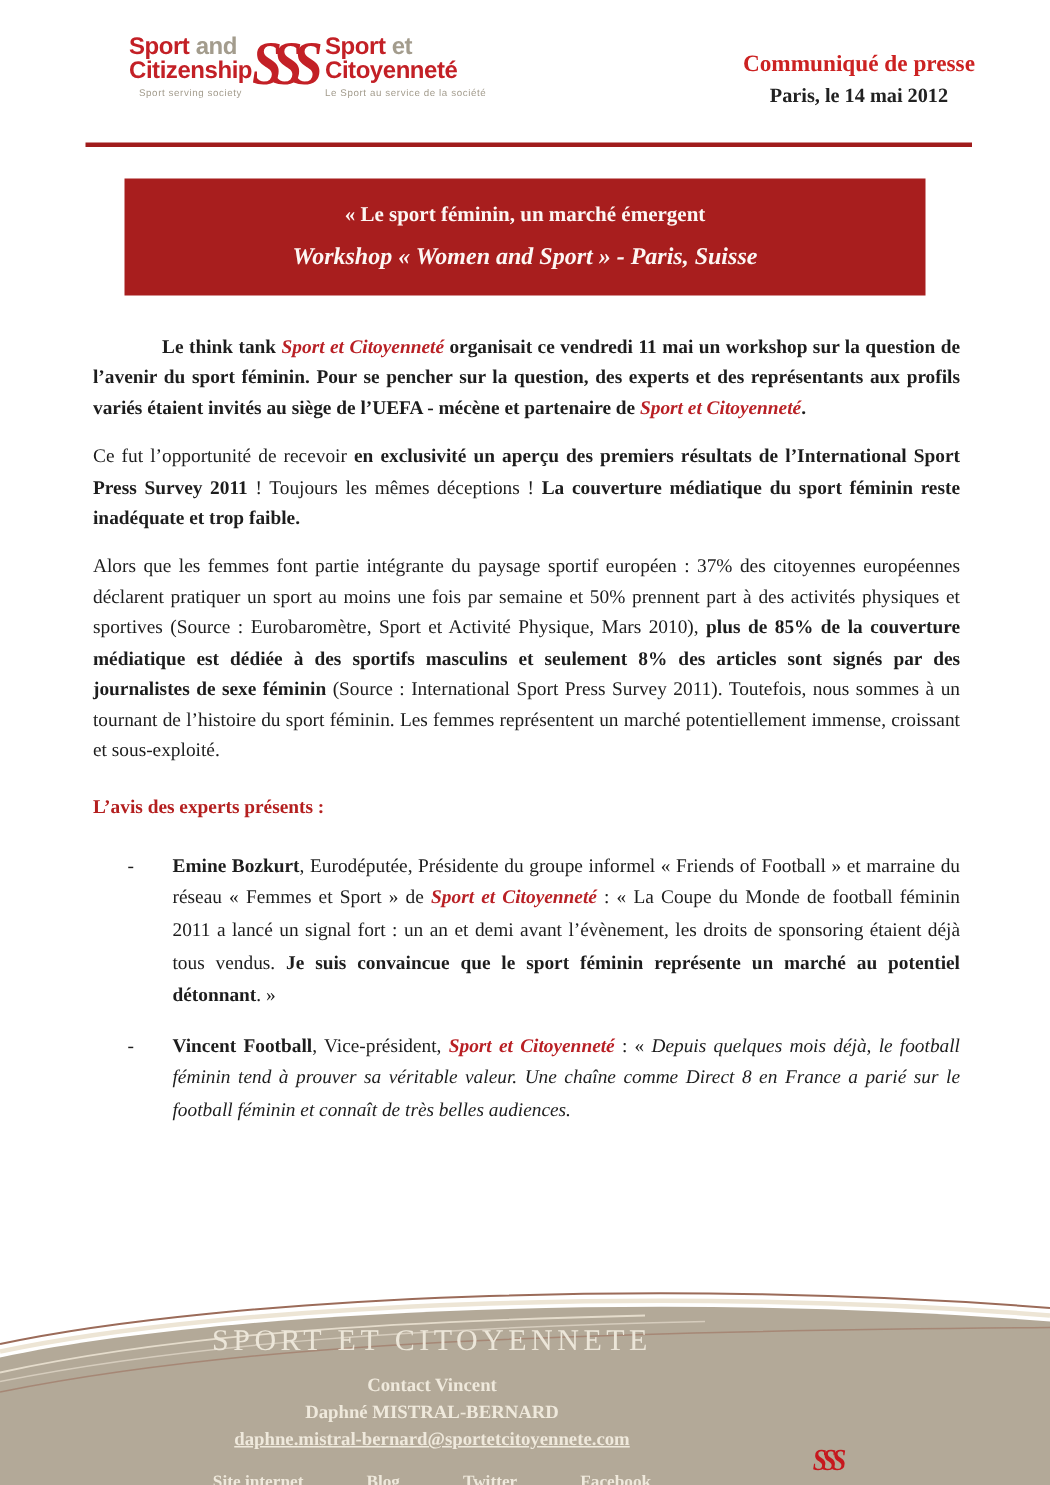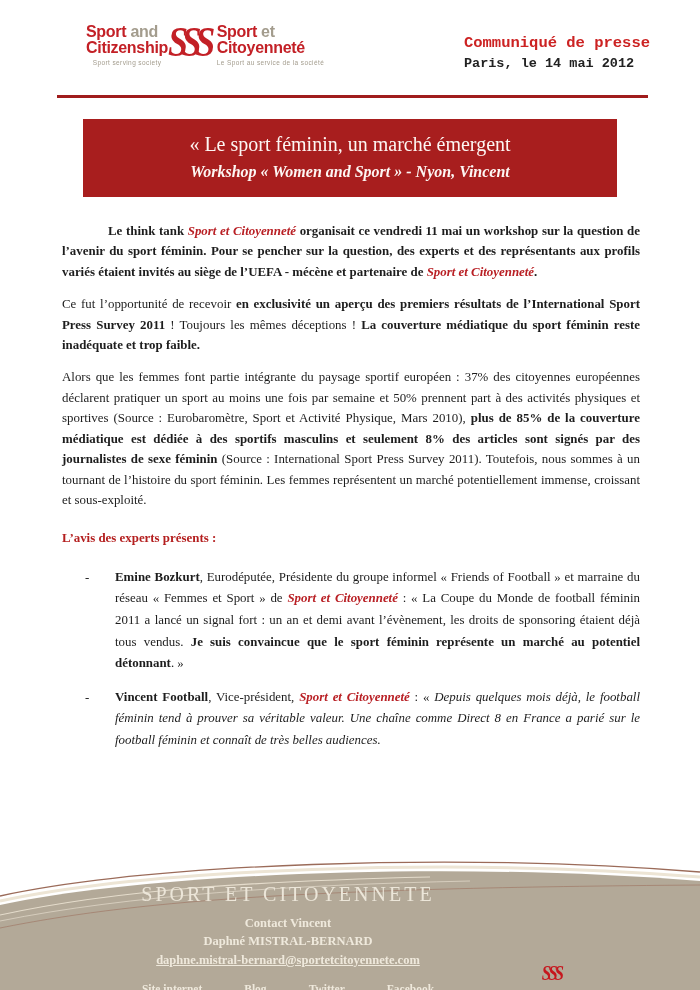--- a/index.html
+++ b/index.html
@@ -12,29 +12,29 @@
   .header{display:flex;justify-content:space-between;align-items:flex-start;
     padding:24px 50px 0 86px;}
   .logos{display:flex;align-items:flex-start;}
   .logo-block{font-family:"Liberation Sans", sans-serif;line-height:1;}
   .logo-line{font-size:16px;font-weight:bold;color:#c32026;letter-spacing:-0.3px;}
   .logo-line .gray{color:#a39c8d;}
   .logo-tagline{font-size:6.5px;color:#a39c8d;margin-top:4px;text-align:center;letter-spacing:0.4px;}
   .logo-mark{font-family:"Liberation Serif", serif;font-style:italic;font-weight:bold;
     font-size:36px;color:#c32026;letter-spacing:-0.18em;line-height:0.9;
     transform:scaleY(1.15);margin-top:2px;padding-right:8px;}
-  .press-block{text-align:left;line-height:1.45;padding-top:8px;font-family:Liberation Mono, monospace;}
+  .press-block{text-align:center;line-height:1.45;padding-top:8px;}
   .press-type{color:#cc2222;font-weight:bold;font-size:15.5px;}
   .press-date{color:#222;font-weight:bold;font-size:13.5px;}
   
   .rule{height:3px;background:#a01c1c;margin:21px 52px 0 57px;}
   
   .title-box{width:514px;margin:21px auto 0;background:#a81e1e;color:#fdf6f3;
     text-align:center;padding:11px 10px 12px;}
-  .title-line{font-size:20px;font-weight:normal;line-height:28px;}
+  .title-line{font-size:14px;font-weight:bold;line-height:28px;}
   .title-sub{font-size:16px;font-weight:bold;font-style:italic;line-height:27px;}
   
   .main{margin:24px 60px 0 62px;font-size:12.9px;line-height:20.4px;text-align:justify;}
   .main p{margin:0 0 12px 0;}
   .p-lead{font-weight:bold;text-indent:46px;}
   .brand-red{color:#b92025;font-weight:bold;font-style:italic;}
   .b{font-weight:bold;}
   .link-blue{color:#2222cc;font-weight:bold;font-style:italic;text-decoration:underline;cursor:pointer;}
   .red-head{color:#b41f1f;font-weight:bold;margin:18px 0 18px 0 !important;text-align:left;}
   .bullet{display:flex;margin:0 0 12px 23px;line-height:21.6px;}
@@ -78,21 +78,21 @@
     <div class="press-block">
       <div class="press-type">Communiqué de presse</div>
       <div class="press-date">Paris, le 14 mai 2012</div>
     </div>
   </div>
 
   <div class="rule"></div>
 
   <div class="title-box">
     <div class="title-line">« Le sport féminin, un marché émergent</div>
-    <div class="title-sub">Workshop « Women and Sport » - Nyon, Vincent</div>
+    <div class="title-sub">Workshop « Women and Sport » - Paris, Suisse</div>
   </div>
 
   <div class="main">
     <p class="p-lead"><span>Le think tank </span><span class="brand-red">Sport et Citoyenneté</span><span> organisait ce vendredi 11 mai un workshop sur la question de l’avenir du sport féminin. Pour se pencher sur la question, des experts et des représentants aux profils variés étaient invités au siège de l’UEFA - mécène et partenaire de </span><span class="brand-red">Sport et Citoyenneté</span><span>.</span></p>
 
 
     <p><span>Ce fut l’opportunité de recevoir </span><span class="b">en exclusivité un aperçu des premiers résultats de l’International Sport Press Survey 2011</span><span> ! Toujours les mêmes déceptions ! </span><span class="b">La couverture médiatique du sport féminin reste inadéquate et trop faible.</span></p>
 
     <p><span>Alors que les femmes font partie intégrante du paysage sportif européen : 37% des citoyennes européennes déclarent pratiquer un sport au moins une fois par semaine et 50% prennent part à des activités physiques et sportives (Source : Eurobaromètre, Sport et Activité Physique, Mars 2010), </span><span class="b">plus de 85% de la couverture médiatique est dédiée à des sportifs masculins et seulement 8% des articles sont signés par des journalistes de sexe féminin</span><span> (Source : International Sport Press Survey 2011). Toutefois, nous sommes à un tournant de l’histoire du sport féminin. Les femmes représentent un marché potentiellement immense, croissant et sous-exploité.</span></p>
 

